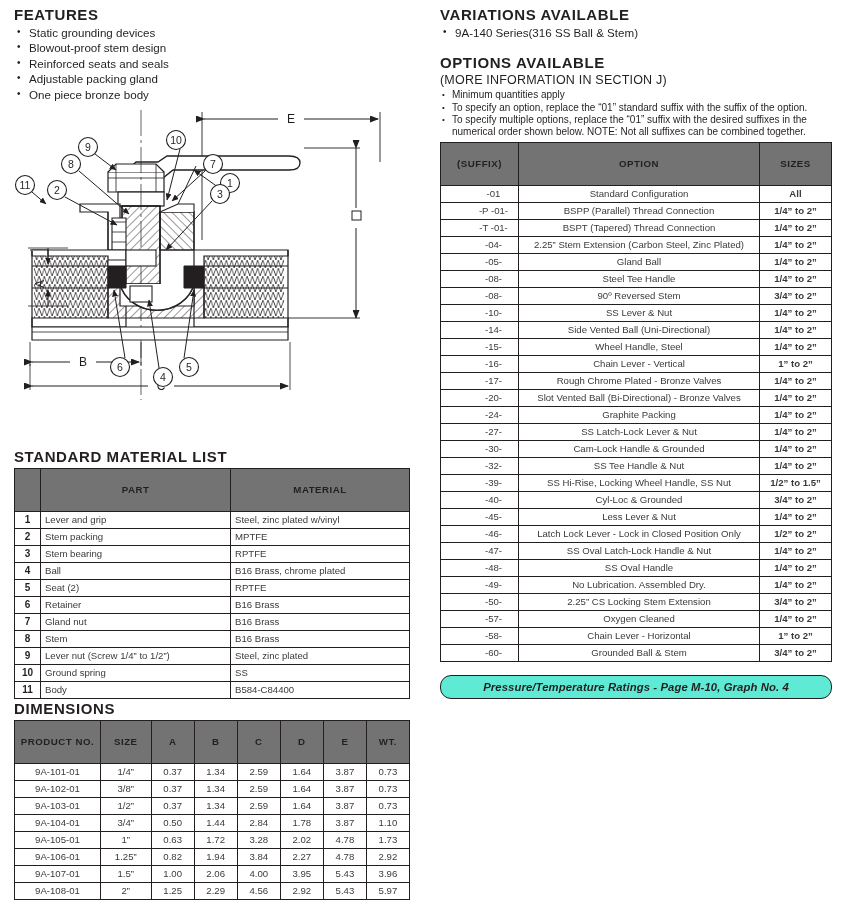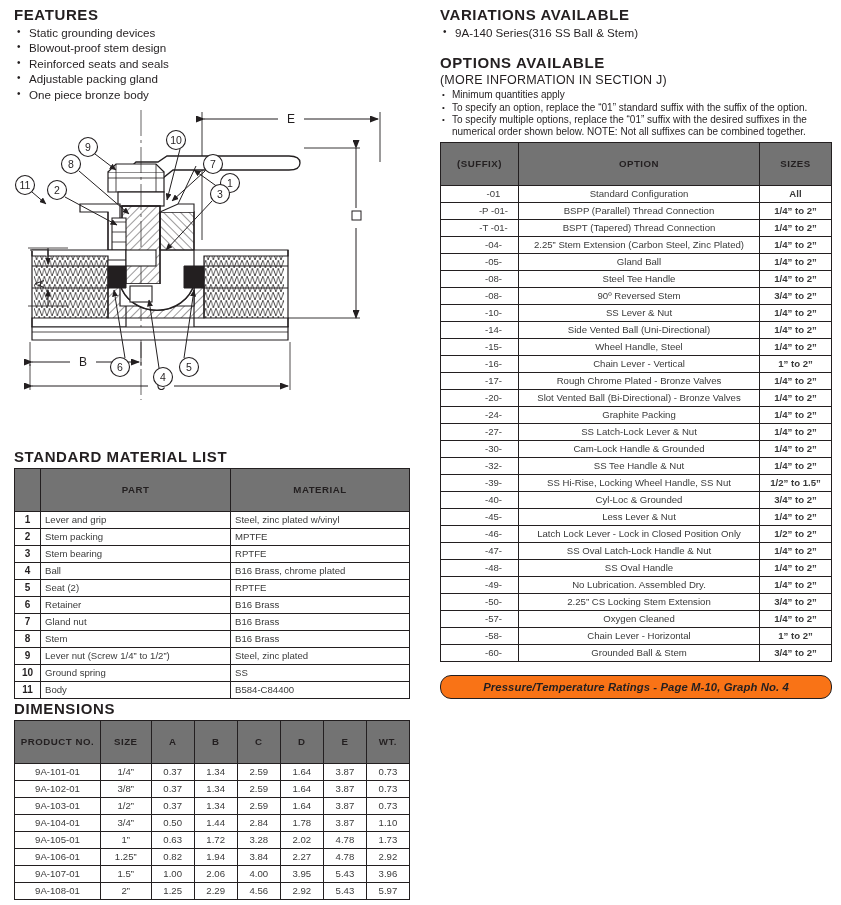--- a/index.html
+++ b/index.html
@@ -97,21 +97,21 @@
   #options-table td.sfx { width: 78px; padding-left: 32px; }
   #options-table td.sz  { width: 72px; font-weight: bold; }
   #options-table th.sfx-h { width: 78px; }
   #options-table th.sz-h  { width: 72px; }
 
   
   .badge {
     margin-top: 13px;
     border: 1.6px solid #231f20;
     border-radius: 11px;
-    background: #f97316;
+    background: #5eead4;
     text-align: center;
     font-size: 11.3px;
     font-weight: bold;
     font-style: italic;
     color: #231f20;
     padding: 5px 4px 5px 4px;
     letter-spacing: 0.1px;
   }
 
   

